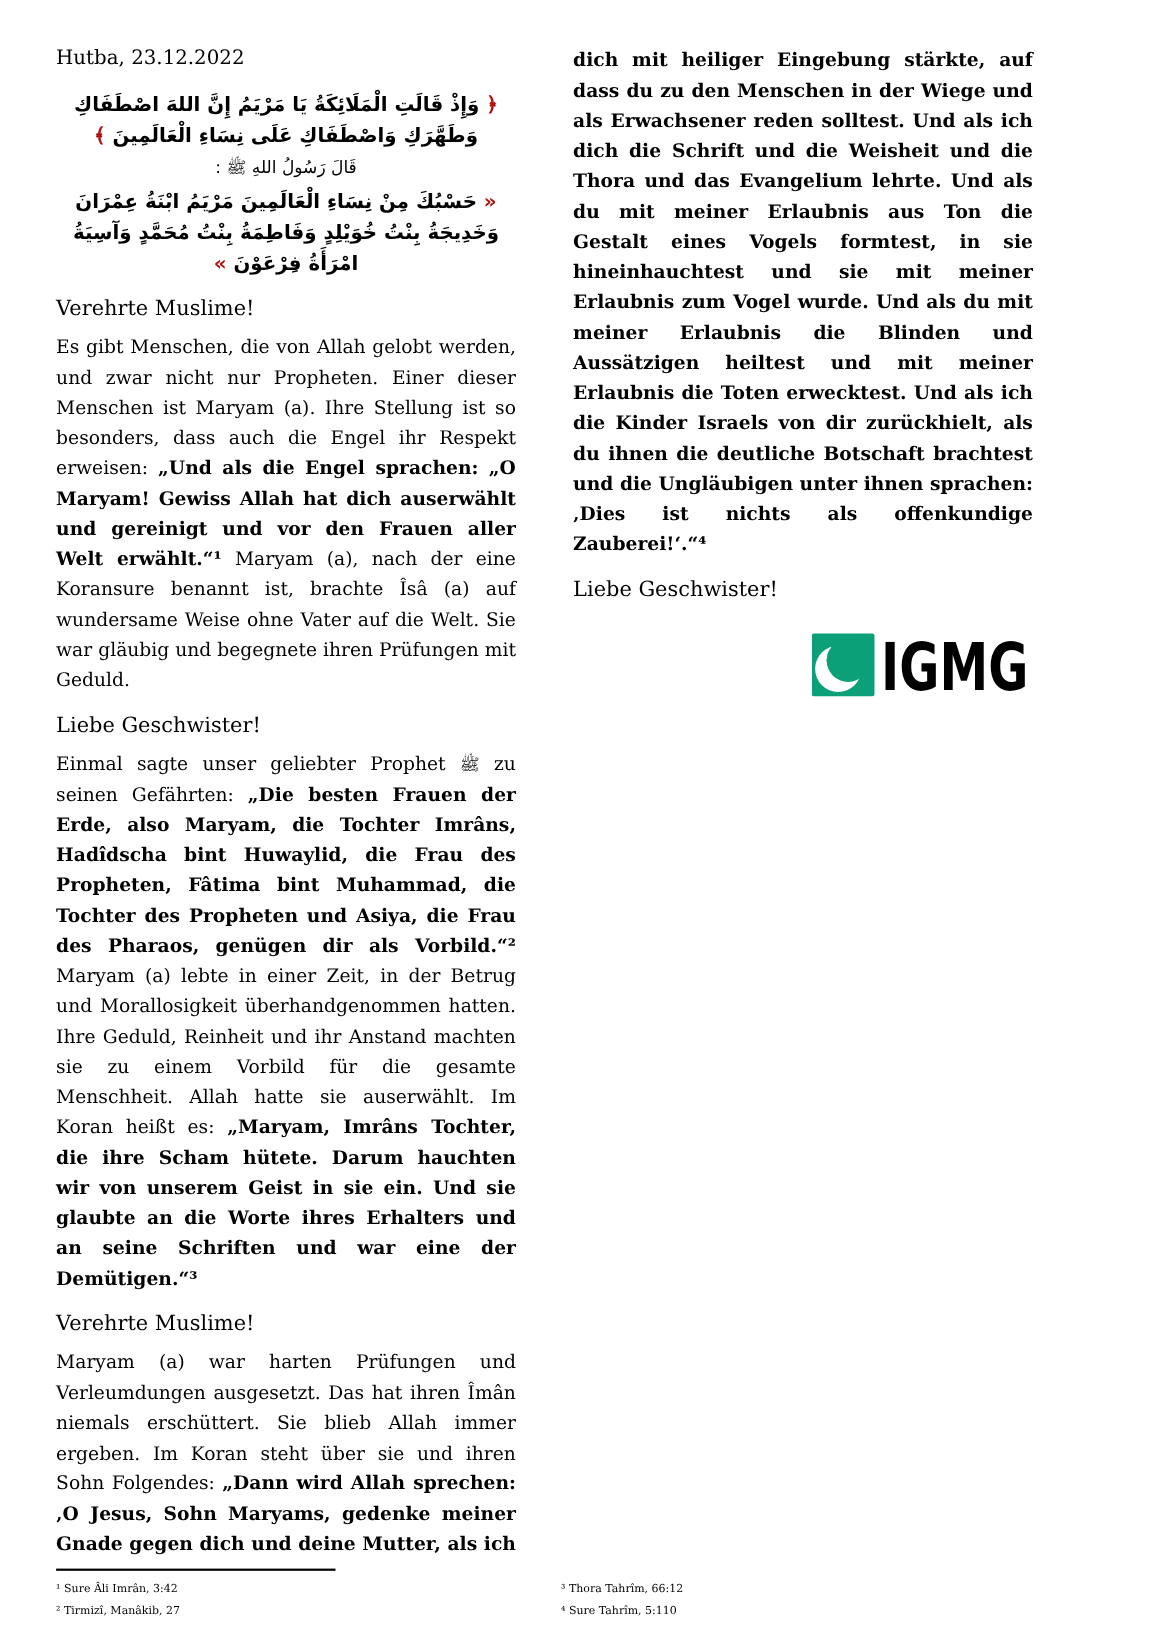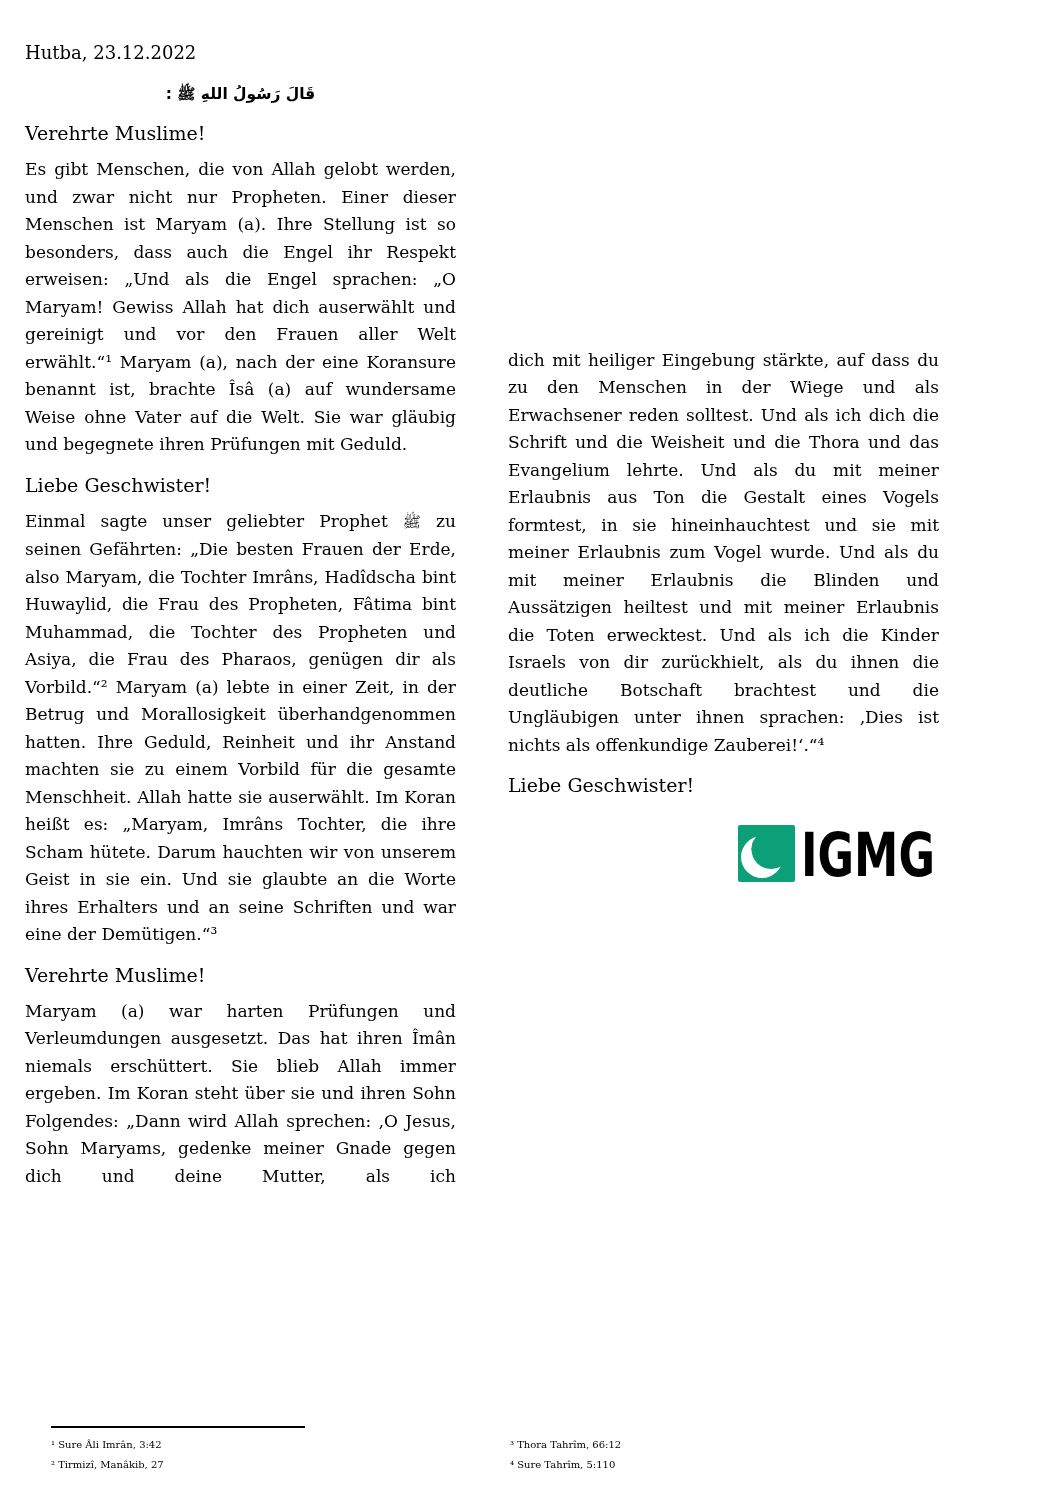--- a/index.html
+++ b/index.html
@@ -7,22 +7,21 @@
     width: 1058px; height: 1497px;
     background: #ffffff;
     color: #000;
     font-family: "DejaVu Serif", serif;
     position: relative;
     overflow: hidden;
   }
   .columns {
     display: flex;
     gap: 52px;
-    padding: 42px 119px 0 25px;
-    align-items: center;
+    padding: 42px 119px 0 51px;
   }
   .col { flex: 1 1 0; min-width: 0; }
 
   .date {
     font-size: 18px;
     line-height: 22px;
     margin: 0 0 18px 0;
   }
   h1.doc-title {
     font-size: 19px;
@@ -36,30 +35,30 @@
     margin: 15px 0 11px 0;
     font-weight: normal;
   }
   p.body {
     font-size: 17px;
     line-height: 27.5px;
     text-align: justify;
     margin: 0 0 11px 0;
   }
   p.force-just { text-align-last: justify; margin-bottom: 0; }
-  .b { font-weight: normal; }
+  .b { font-weight: bold; }
 
   .arabic {
     direction: rtl;
     text-align: center;
     font-family: "DejaVu Sans", sans-serif;
     font-weight: bold;
   }
   .verse  { font-size: 18px; line-height: 28px; margin: 2px 6px 2px 6px; }
-  .narrator { font-size: 15.5px; line-height: 25px; font-weight: bold; }
+  .narrator { font-size: 15.5px; line-height: 25px; font-weight: normal; }
   .hadith { font-size: 18px; line-height: 28px; margin: 5px 0 8px 0; }
   .red { color: #b01010; }
   .pbuh { font-family: "DejaVu Sans", sans-serif; font-size: 15px; }
 
   .logo-row {
     display: flex;
     justify-content: flex-end;
     margin-top: 26px;
     padding-right: 1px;
   }
@@ -87,27 +86,37 @@
   }
 </style>
 </head>
 <body>
 
 <div class="columns">
 
   <div class="col">
     <div class="date">Hutba, 23.12.2022</div>
 
+    <div class="arabic verse" dir="rtl">
+      <span class="red">﴿</span>
+      <span>وَإِذْ قَالَتِ الْمَلَائِكَةُ يَا مَرْيَمُ إِنَّ اللهَ اصْطَفَاكِ وَطَهَّرَكِ وَاصْطَفَاكِ عَلَى نِسَاءِ الْعَالَمِينَ</span>
+      <span class="red">﴾</span>
+    </div>
 
     <div class="arabic narrator" dir="rtl">
       <span>قَالَ رَسُولُ اللهِ</span>
       <span class="pbuh">ﷺ</span>
       <span>:</span>
     </div>
 
+    <div class="arabic hadith" dir="rtl">
+      <span class="red">«</span>
+      <span>حَسْبُكَ مِنْ نِسَاءِ الْعَالَمِينَ مَرْيَمُ ابْنَةُ عِمْرَانَ وَخَدِيجَةُ بِنْتُ خُوَيْلِدٍ وَفَاطِمَةُ بِنْتُ مُحَمَّدٍ وَآسِيَةُ امْرَأَةُ فِرْعَوْنَ</span>
+      <span class="red">»</span>
+    </div>
 
     <h2 class="sect">Verehrte Muslime!</h2>
 
     <p class="body"><span>Es gibt Menschen, die von Allah gelobt werden, und zwar nicht nur Propheten. Einer dieser Menschen ist Maryam (a). Ihre Stellung ist so besonders, dass auch die Engel ihr Respekt erweisen: </span><span class="b">„Und als die Engel sprachen: „O Maryam! Gewiss Allah hat dich auserwählt und gereinigt und vor den Frauen aller Welt erwählt.“¹</span><span> Maryam (a), nach der eine Koransure benannt ist, brachte Îsâ (a) auf wundersame Weise ohne Vater auf die Welt. Sie war gläubig und begegnete ihren Prüfungen mit Geduld.</span></p>
 
     <h2 class="sect">Liebe Geschwister!</h2>
 
     <p class="body"><span>Einmal sagte unser geliebter Prophet </span><span class="pbuh">ﷺ</span><span> zu seinen Gefährten: </span><span class="b">„Die besten Frauen der Erde, also Maryam, die Tochter Imrâns, Hadîdscha bint Huwaylid, die Frau des Propheten, Fâtima bint Muhammad, die Tochter des Propheten und Asiya, die Frau des Pharaos, genügen dir als Vorbild.“²</span><span> Maryam (a) lebte in einer Zeit, in der Betrug und Morallosigkeit überhandgenommen hatten. Ihre Geduld, Reinheit und ihr Anstand machten sie zu einem Vorbild für die gesamte Menschheit. Allah hatte sie auserwählt. Im Koran heißt es: </span><span class="b">„Maryam, Imrâns Tochter, die ihre Scham hütete. Darum hauchten wir von unserem Geist in sie ein. Und sie glaubte an die Worte ihres Erhalters und an seine Schriften und war eine der Demütigen.“³</span></p>
 
     <h2 class="sect">Verehrte Muslime!</h2>

